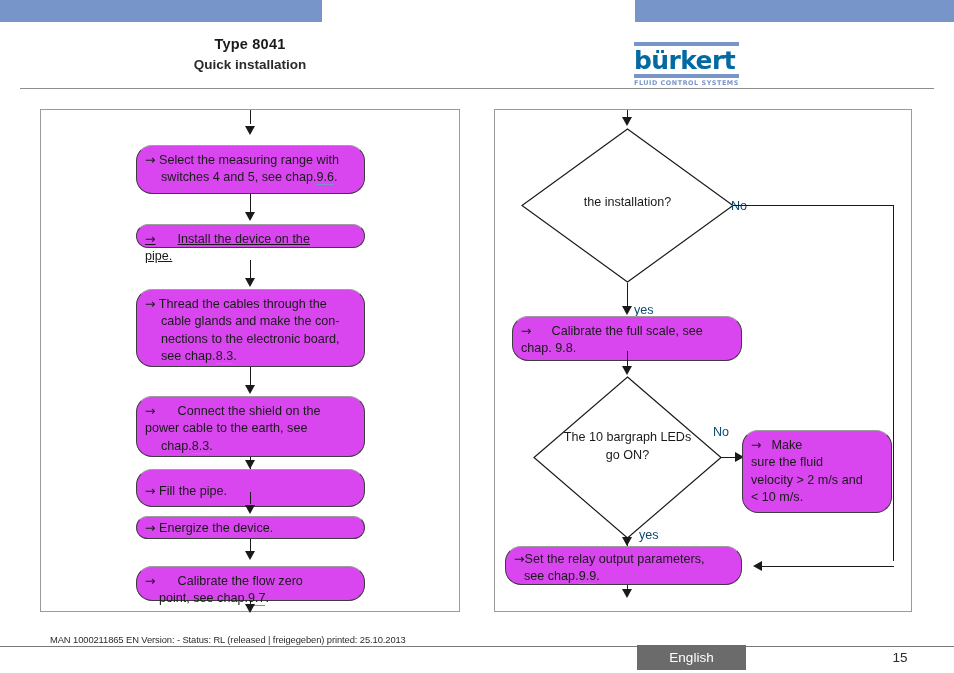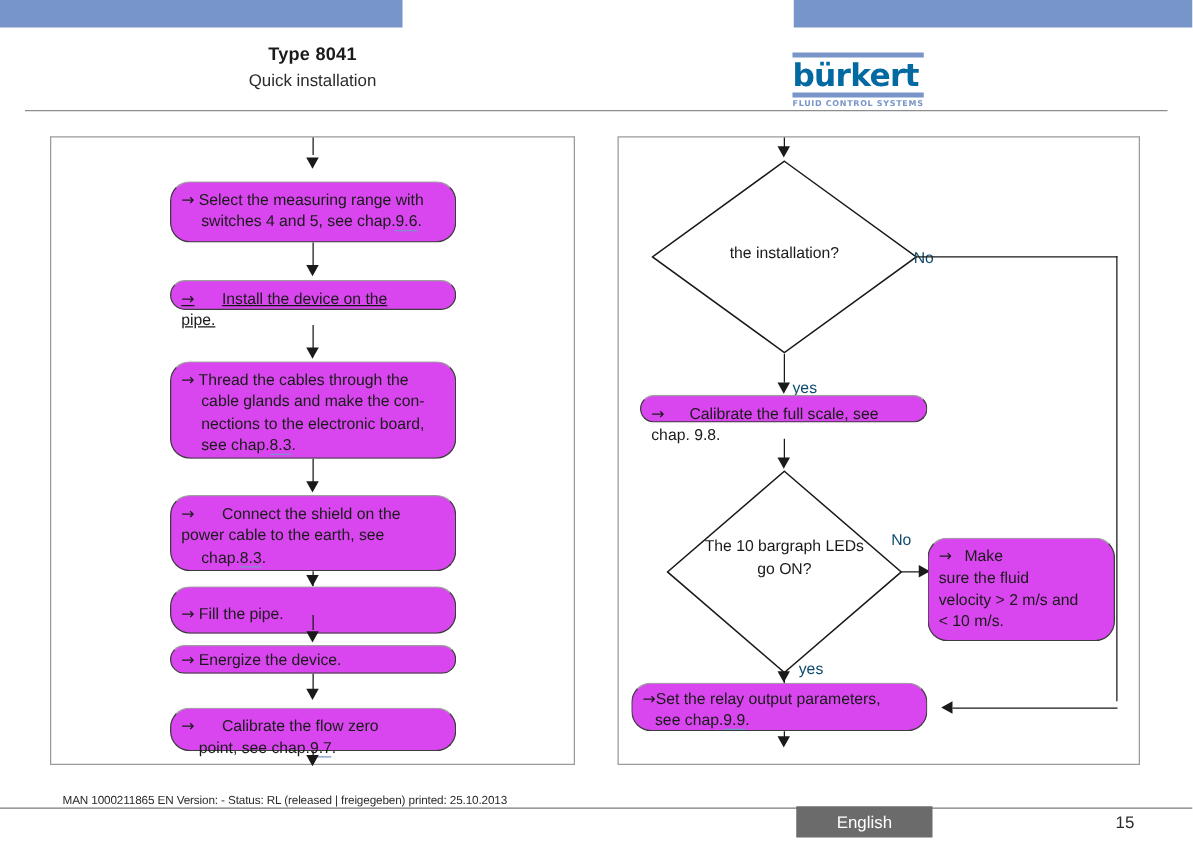--- a/index.html
+++ b/index.html
@@ -42,21 +42,21 @@
     text-align: center;
   }
   .header-title {
     font-size: 14.5px;
     font-weight: bold;
     letter-spacing: 0.2px;
     line-height: 20px;
   }
   .header-subtitle {
     font-size: 13.5px;
-    font-weight: normal;
+    font-weight: bold;
     line-height: 21px;
     color: #2b2b2b;
   }
 
   
   .logo {
     position: absolute;
     left: 634px;
     top: 20px;
     width: 105px;
@@ -315,21 +315,21 @@
 </div>
 
 <div class="branch-label" style="left:731px; top:189px;">No</div>
 <div class="hline" style="left:733px; top:205px; width:161px;"></div>
 <div class="vline" style="left:893px; top:205px; height:356px;"></div>
 
 <div class="vline" style="left:627px; top:283px; height:23px;"></div>
 <div class="branch-label" style="left:634px; top:293px;">yes</div>
 <div class="arrow-down" style="left:621.5px; top:306px;"></div>
 
-<div class="pbox" style="left:512px; top:316px; width:230px; height:22px;">
+<div class="pbox" style="left:512px; top:316px; width:230px; height:45px;">
   <span class="arrowg" style="padding-right:20px;">→</span><span>Calibrate the full scale, see</span><br>
   <span>chap. 9.8.</span>
 </div>
 
 <div class="vline" style="left:627px; top:351px; height:22px;"></div>
 <div class="arrow-down" style="left:621.5px; top:366px;"></div>
 
 <div class="diamond" style="left:533px; top:376px;">
   <svg width="189" height="163" viewBox="0 0 189 163">
     <polygon points="94.5,1 188,81.5 94.5,162 1,81.5" fill="#ffffff" stroke="#1a1a1a" stroke-width="1.2"></polygon>

